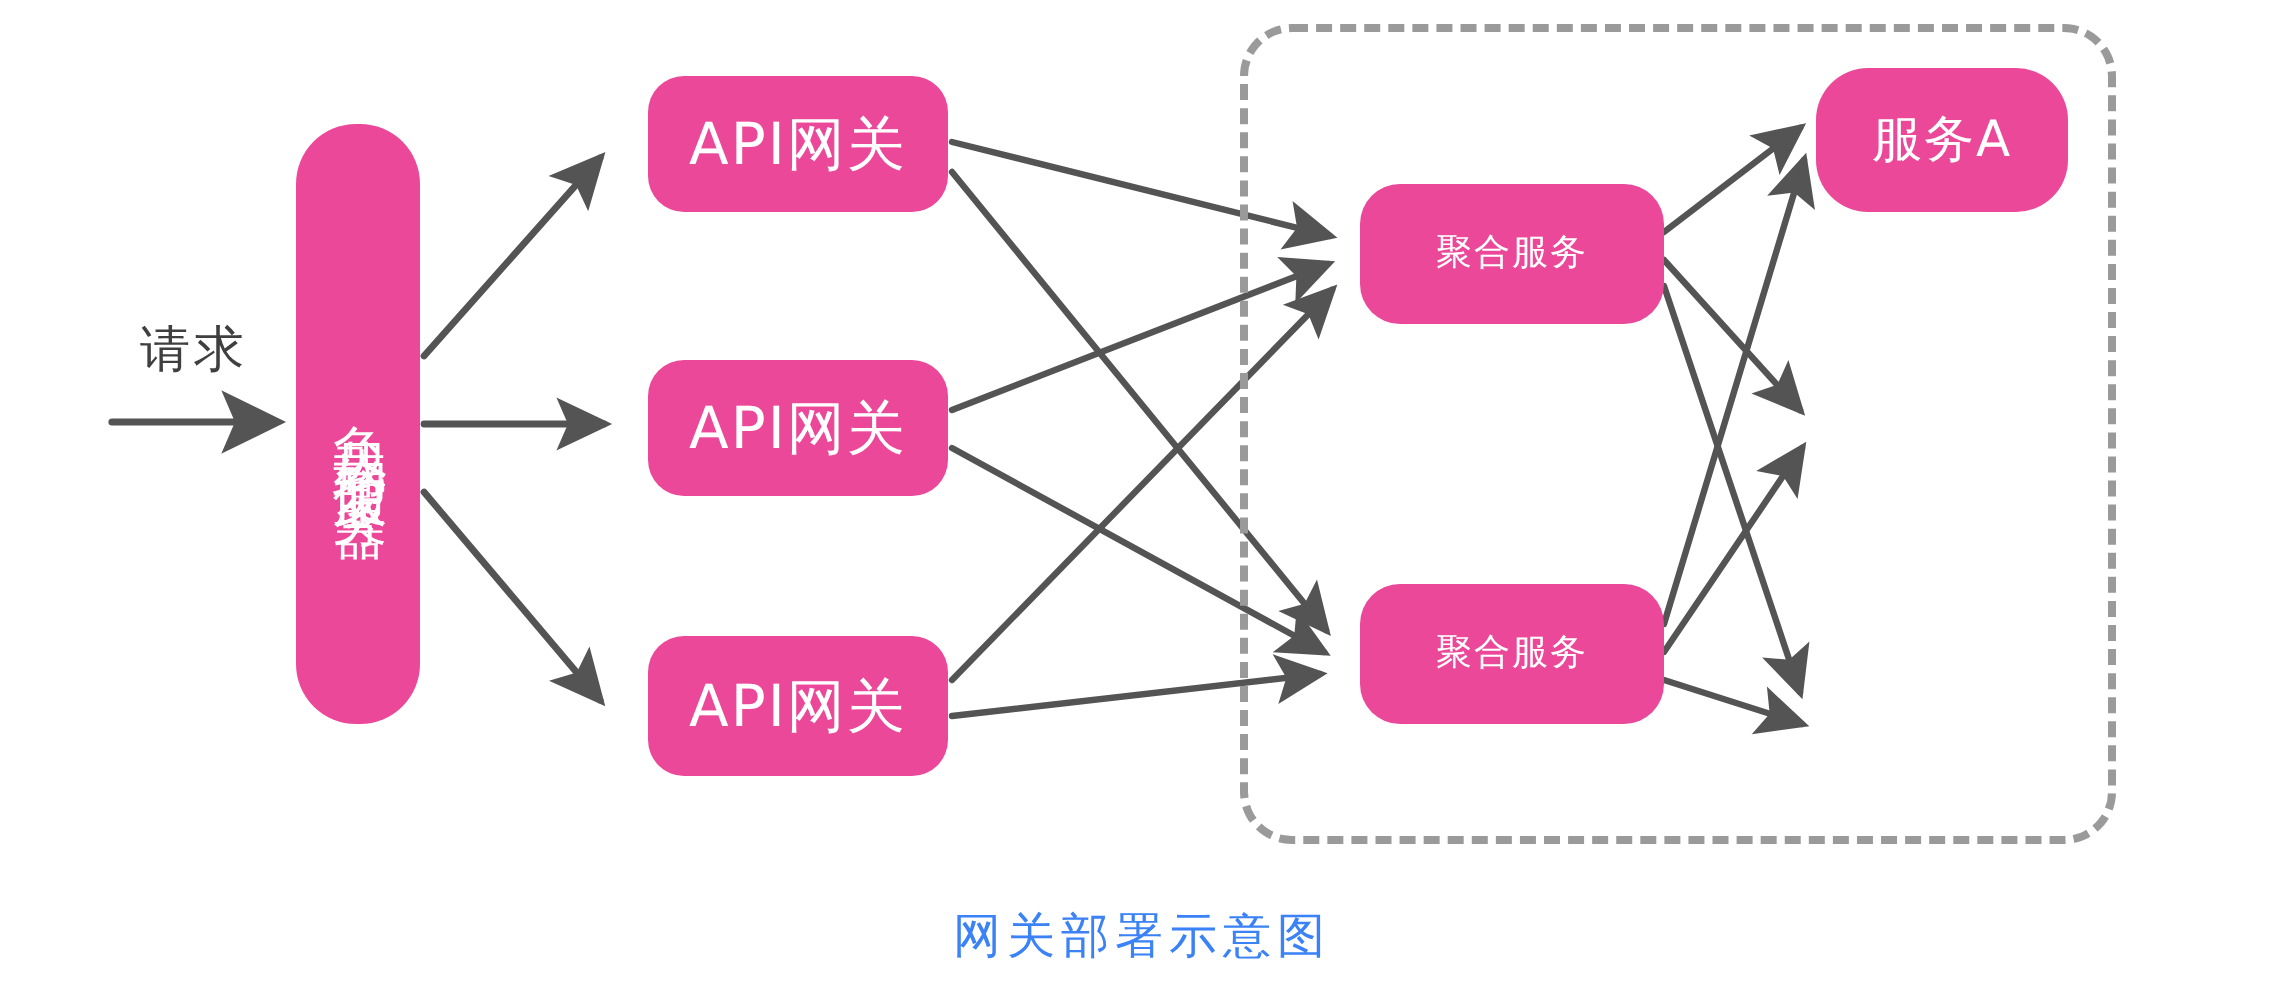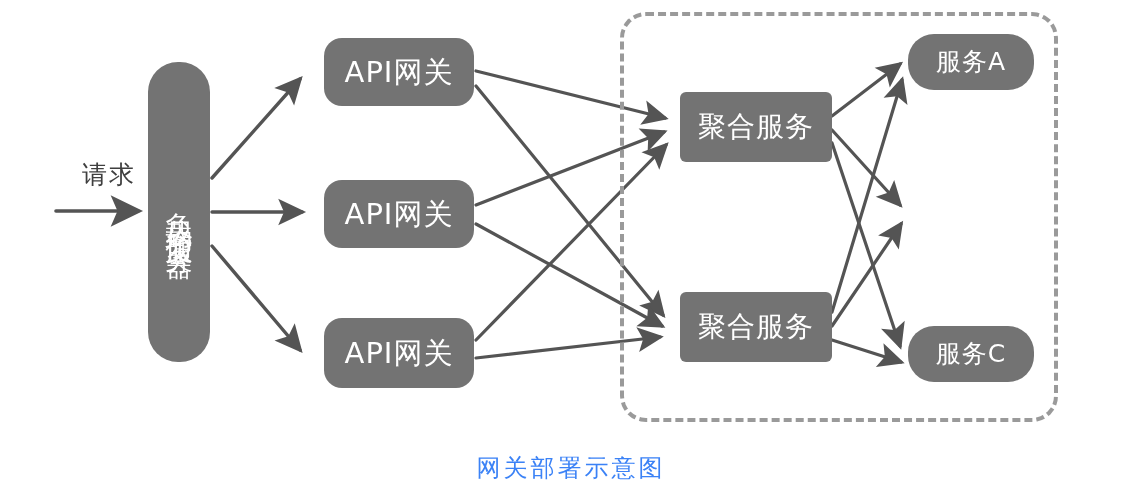--- a/index.html
+++ b/index.html
@@ -21,21 +21,21 @@
     position: absolute;
     left: 0;
     top: 0;
     width: 1142px;
     height: 496px;
     pointer-events: none;
   }
   .node {
     position: absolute;
     box-sizing: border-box;
-    background: #737373;
+    background: #ec4899;
     border-radius: 16px;
     color: #ffffff;
     display: flex;
     align-items: center;
     justify-content: center;
     font-family: "DejaVu Sans", sans-serif;
     font-weight: 400;
     letter-spacing: 1px;
     line-height: 1.18;
     z-index: 3;
@@ -46,22 +46,22 @@
     text-orientation: upright;
     letter-spacing: 7px;
     font-size: 27px;
     padding-top: 6px;
   }
   .node-gw {
     font-size: 29px;
     border-radius: 18px;
   }
   .node-agg {
-    font-size: 28px;
-    border-radius: 6px;
+    font-size: 18px;
+    border-radius: 20px;
   }
   .node-svc {
     font-size: 25px;
     border-radius: 26px;
   }
   .group-box {
     position: absolute;
     box-sizing: border-box;
     border: 4px dashed #9a9a9a;
     border-radius: 26px;
@@ -125,29 +125,28 @@
       <path d="M832,143 L900,346" stroke-width="3.2" marker-end="url(#ah)"></path>
 
       <path d="M832,312 L902,80" stroke-width="3.2" marker-end="url(#ah)"></path>
       <path d="M832,326 L901,224" stroke-width="3.2" marker-end="url(#ah)"></path>
       <path d="M832,340 L901,362" stroke-width="3.2" marker-end="url(#ah)"></path>
     </g>
   </svg>
 
   <div class="group-box" style="left:620px; top:12px; width:438px; height:410px;"></div>
 
-  <div class="req-label" style="left:70px; top:158px;margin-left:12px;">请求</div>
+  <div class="req-label" style="left:70px; top:158px;">请求</div>
 
   <div class="node node-lb" style="left:148px; top:62px; width:62px; height:300px;">负载均衡服务器</div>
 
   <div class="node node-gw" style="left:324px; top:38px; width:150px; height:68px;">API网关</div>
   <div class="node node-gw" style="left:324px; top:180px; width:150px; height:68px;">API网关</div>
   <div class="node node-gw" style="left:324px; top:318px; width:150px; height:70px;">API网关</div>
 
   <div class="node node-agg" style="left:680px; top:92px; width:152px; height:70px;">聚合服务</div>
   <div class="node node-agg" style="left:680px; top:292px; width:152px; height:70px;">聚合服务</div>
 
-  <div class="node node-svc" style="left:908px; top:34px; width:126px; height:56px;">服务A</div>
-  <div class="node node-svc" style="left:908px; top:326px; width:126px; height:56px;">服务C</div>
+  <div class="node node-svc" style="left:908px; top:34px; width:126px; height:72px;">服务A</div>
 
   <div class="caption" style="top:452px;">网关部署示意图</div>
 
 </div>
 
 </body></html>

